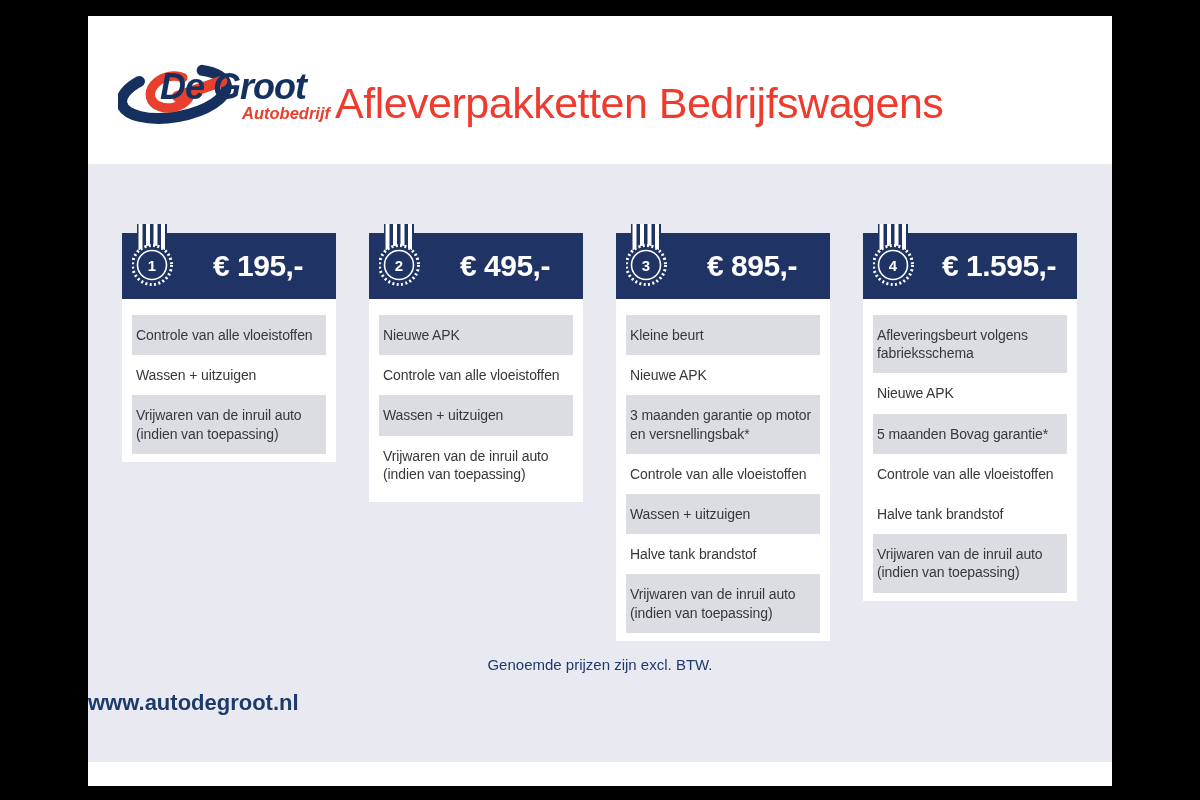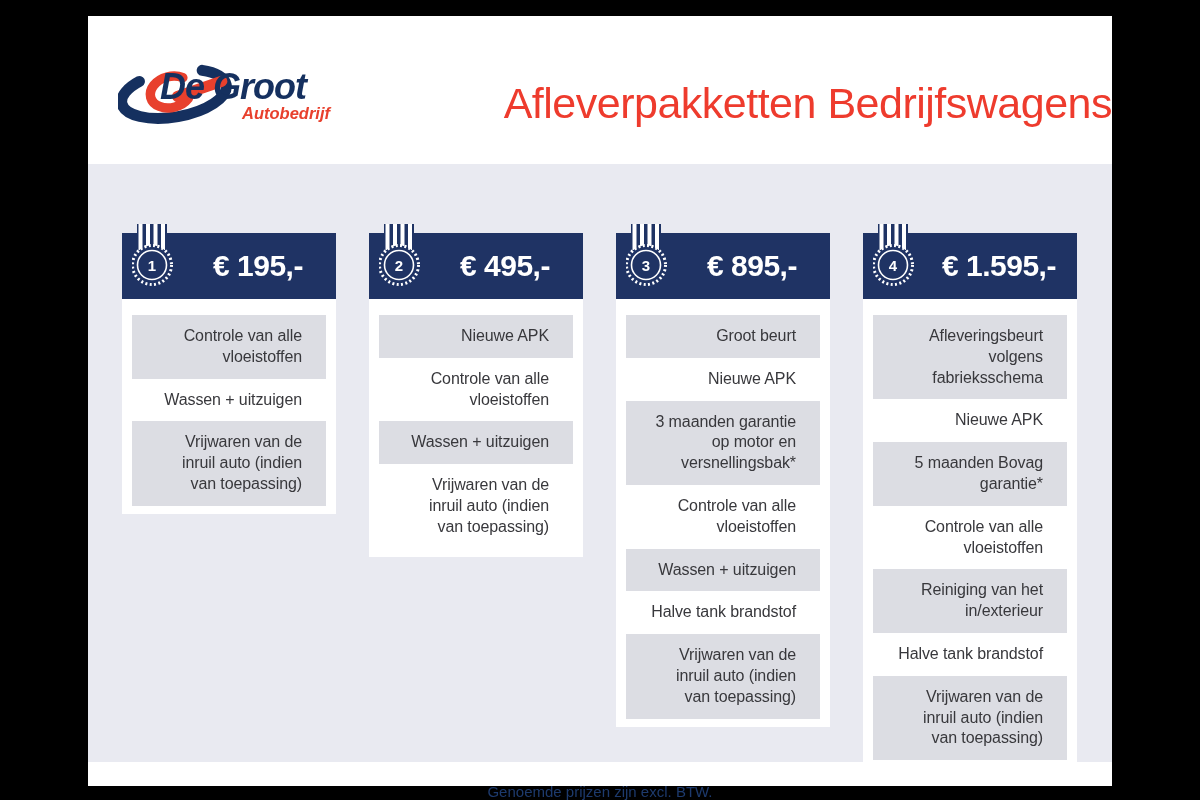--- a/index.html
+++ b/index.html
@@ -4,31 +4,31 @@
 <style>
   html,body{margin:0;padding:0;}
   body{
     width:1200px;height:800px;background:#000;position:relative;overflow:hidden;
     font-family:"Liberation Sans","DejaVu Sans",sans-serif;
   }
   .canvas{position:absolute;left:88px;top:16px;width:1024px;height:770px;background:#14b8a6;}
   
   .header{height:148px;background:#ffffff;display:flex;align-items:center;padding-top:26px;box-sizing:border-box;}
   .logo{margin-left:30px;flex:0 0 auto;}
-  .title-wrap{flex:1;text-align:right;}
+  .title-wrap{flex:1;text-align:left;}
   .page-title{font-size:43px;letter-spacing:-0.5px;color:#ee3b2d;font-weight:400;}
   
   .main{background:#e9eaf1;height:598px;box-sizing:border-box;}
   .cards{display:flex;gap:33px;padding:0 34px;margin-top:0;align-items:flex-start;padding-top:69px;}
   .card{width:214px;background:#ffffff;flex:0 0 auto;}
   .card-header{position:relative;height:66px;background:#1f3364;display:flex;align-items:center;}
   .medal{position:absolute;left:10px;top:-9px;}
   .price{flex:1;margin-left:58px;text-align:center;color:#ffffff;font-weight:700;font-size:30px;letter-spacing:-0.5px;white-space:nowrap;}
   .card-body{padding:16px 10px 8px;}
-  .item{padding:11px 24px;font-size:16px;line-height:1.3;letter-spacing:-0.1px;color:#38383c;text-align:right;}
+  .item{padding:11px 4px;font-size:14px;line-height:1.3;letter-spacing:-0.1px;color:#38383c;}
   .item.shaded{background:#dcdde3;}
   
   .notes{margin-top:12px;text-align:center;color:#1d3a6d;font-size:15px;line-height:1.55;}
   .site{margin-top:14px;text-align:left;color:#1d3a6d;font-size:22px;font-weight:700;}
   .bottom-strip{height:24px;background:#ffffff;}
 </style>
 </head>
 <body>
 
 <div class="canvas">
@@ -112,21 +112,21 @@
         <rect x="21.5" y="0" width="4" height="26" fill="#ffffff"></rect>
         <rect x="29" y="0" width="4" height="26" fill="#ffffff"></rect>
 
         <circle cx="20" cy="41" r="19.5" fill="#1f3364" stroke="#ffffff" stroke-width="3" stroke-dasharray="2 2.4"></circle>
         <circle cx="20" cy="41" r="14.5" fill="none" stroke="#ffffff" stroke-width="1.6"></circle>
         <text x="20" y="46.5" text-anchor="middle" font-size="15" font-weight="700" fill="#ffffff">3</text>
       </svg>
       <div class="price">€ 895,-</div>
     </div>
     <div class="card-body">
-            <div class="item shaded">Groot beurt</div>
+            <div class="item shaded">Kleine beurt</div>
             <div class="item">Nieuwe APK</div>
             <div class="item shaded">3 maanden garantie op motor en versnellingsbak*</div>
             <div class="item">Controle van alle vloeistoffen</div>
             <div class="item shaded">Wassen + uitzuigen</div>
             <div class="item">Halve tank brandstof</div>
             <div class="item shaded">Vrijwaren van de inruil auto (indien van toepassing)</div>
           </div>
   </div>
 
   <div class="card">
@@ -143,21 +143,20 @@
         <circle cx="20" cy="41" r="14.5" fill="none" stroke="#ffffff" stroke-width="1.6"></circle>
         <text x="20" y="46.5" text-anchor="middle" font-size="15" font-weight="700" fill="#ffffff">4</text>
       </svg>
       <div class="price">€ 1.595,-</div>
     </div>
     <div class="card-body">
             <div class="item shaded">Afleveringsbeurt volgens fabrieksschema</div>
             <div class="item">Nieuwe APK</div>
             <div class="item shaded">5 maanden Bovag garantie*</div>
             <div class="item">Controle van alle vloeistoffen</div>
-            <div class="item shaded">Reiniging van het in/exterieur</div>
             <div class="item">Halve tank brandstof</div>
             <div class="item shaded">Vrijwaren van de inruil auto (indien van toepassing)</div>
           </div>
   </div>
 </div>
 
     <div class="notes">
       <div>Genoemde prijzen zijn excl. BTW.</div>
     </div>
 

